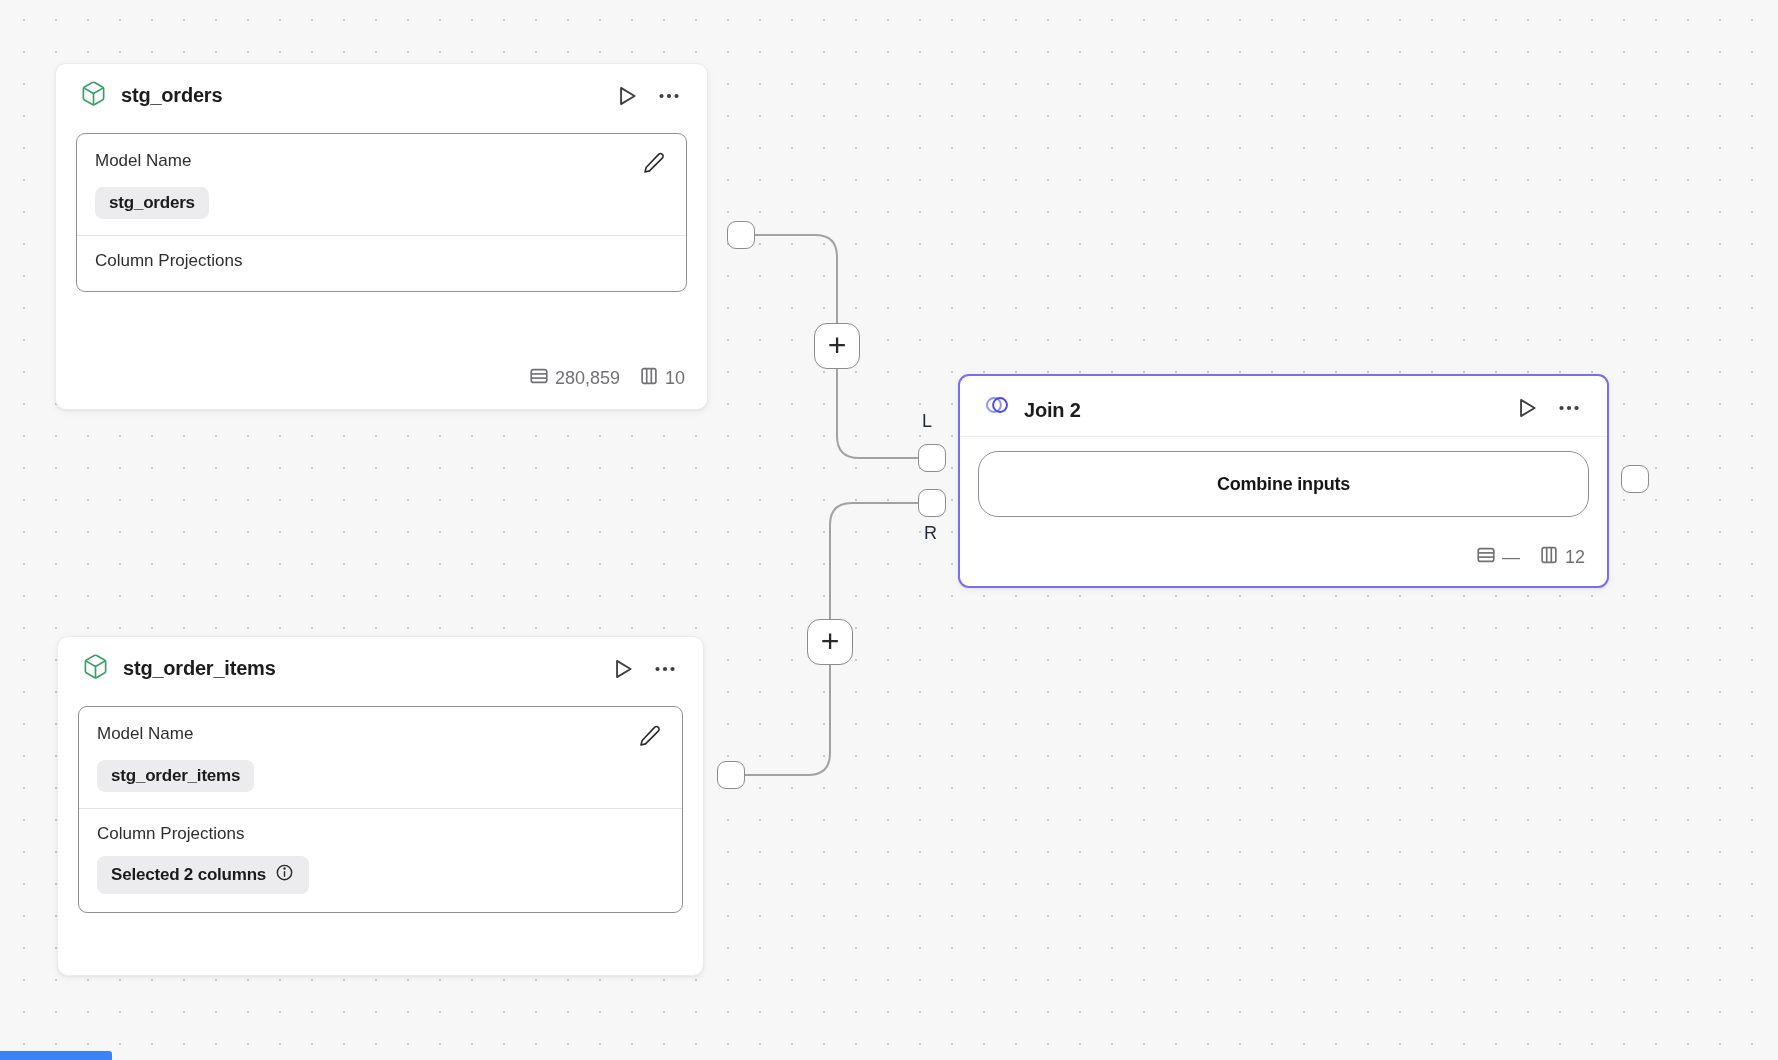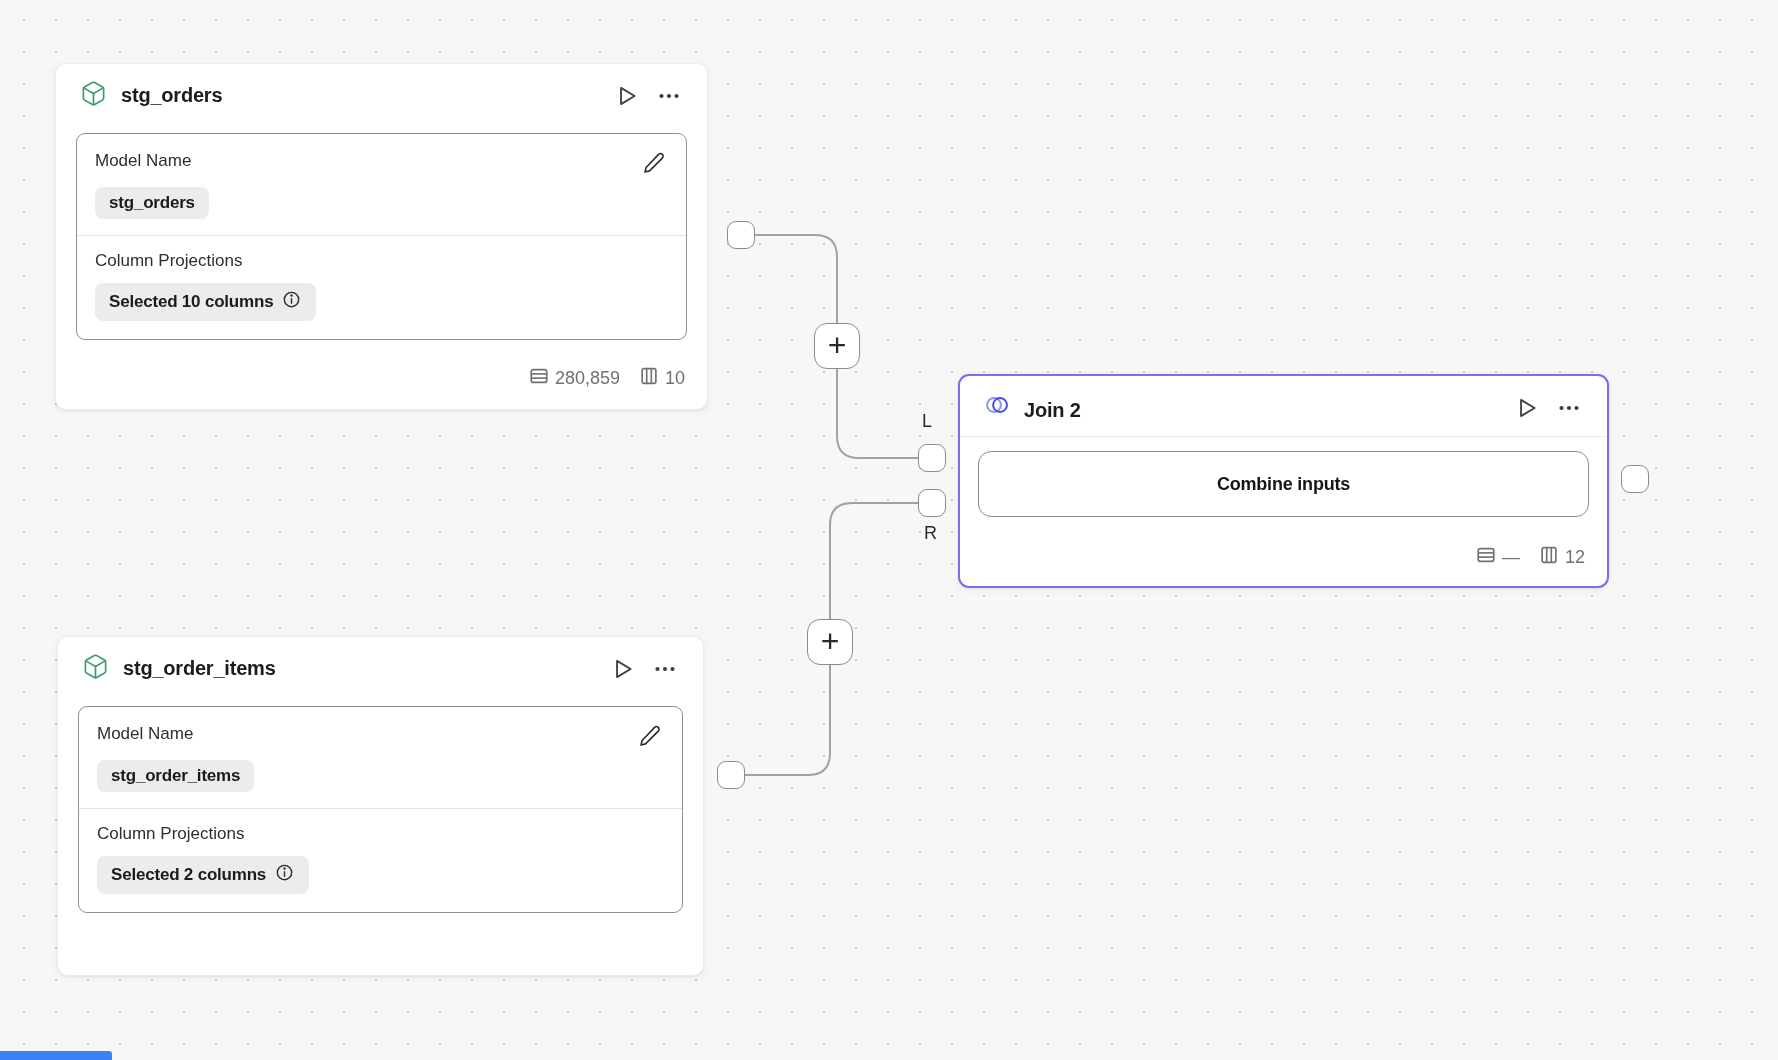--- a/index.html
+++ b/index.html
@@ -112,21 +112,21 @@
     font-weight: 500;
     color: #717175;
   }
   .stat-gap { width: 8px; }
 
   
   .combine-btn {
     margin: 14px 18px 0 18px;
     height: 66px;
     border: 1px solid #8f8f93;
-    border-radius: 13px;
+    border-radius: 20px;
     background: #fff;
     display: flex;
     align-items: center;
     justify-content: center;
     font-family: "Liberation Sans", sans-serif;
     font-size: 18px;
     font-weight: 700;
     color: #161618;
     letter-spacing: -0.2px;
     cursor: pointer;
@@ -225,30 +225,20 @@
           </svg>
         </button>
       </div>
       <span class="chip">
         <span>stg_orders</span>
       </span>
       <hr class="card-divider">
       <div class="card-row">
         <span class="field-label">Column Projections</span>
       </div>
-      <span class="chip">
-        <span>Selected 10 columns</span>
-        <span>
-          <svg width="21" height="21" viewBox="0 0 24 24" fill="none" stroke="#2b2b2d" stroke-width="1.6">
-            <circle cx="12" cy="12" r="8.2"></circle>
-            <line x1="12" y1="11" x2="12" y2="16.4" stroke-linecap="round"></line>
-            <circle cx="12" cy="7.5" r="0.6" fill="#2b2b2d"></circle>
-          </svg>
-        </span>
-      </span>
     </div>
 
     <div class="node-footer">
       <span>
         <svg width="22" height="22" viewBox="0 0 24 24" fill="none" stroke="#717175" stroke-width="1.8">
           <rect x="3.5" y="5" width="17" height="14" rx="2.5"></rect>
           <line x1="3.5" y1="9.7" x2="20.5" y2="9.7"></line>
           <line x1="3.5" y1="14.3" x2="20.5" y2="14.3"></line>
         </svg>
       </span>

